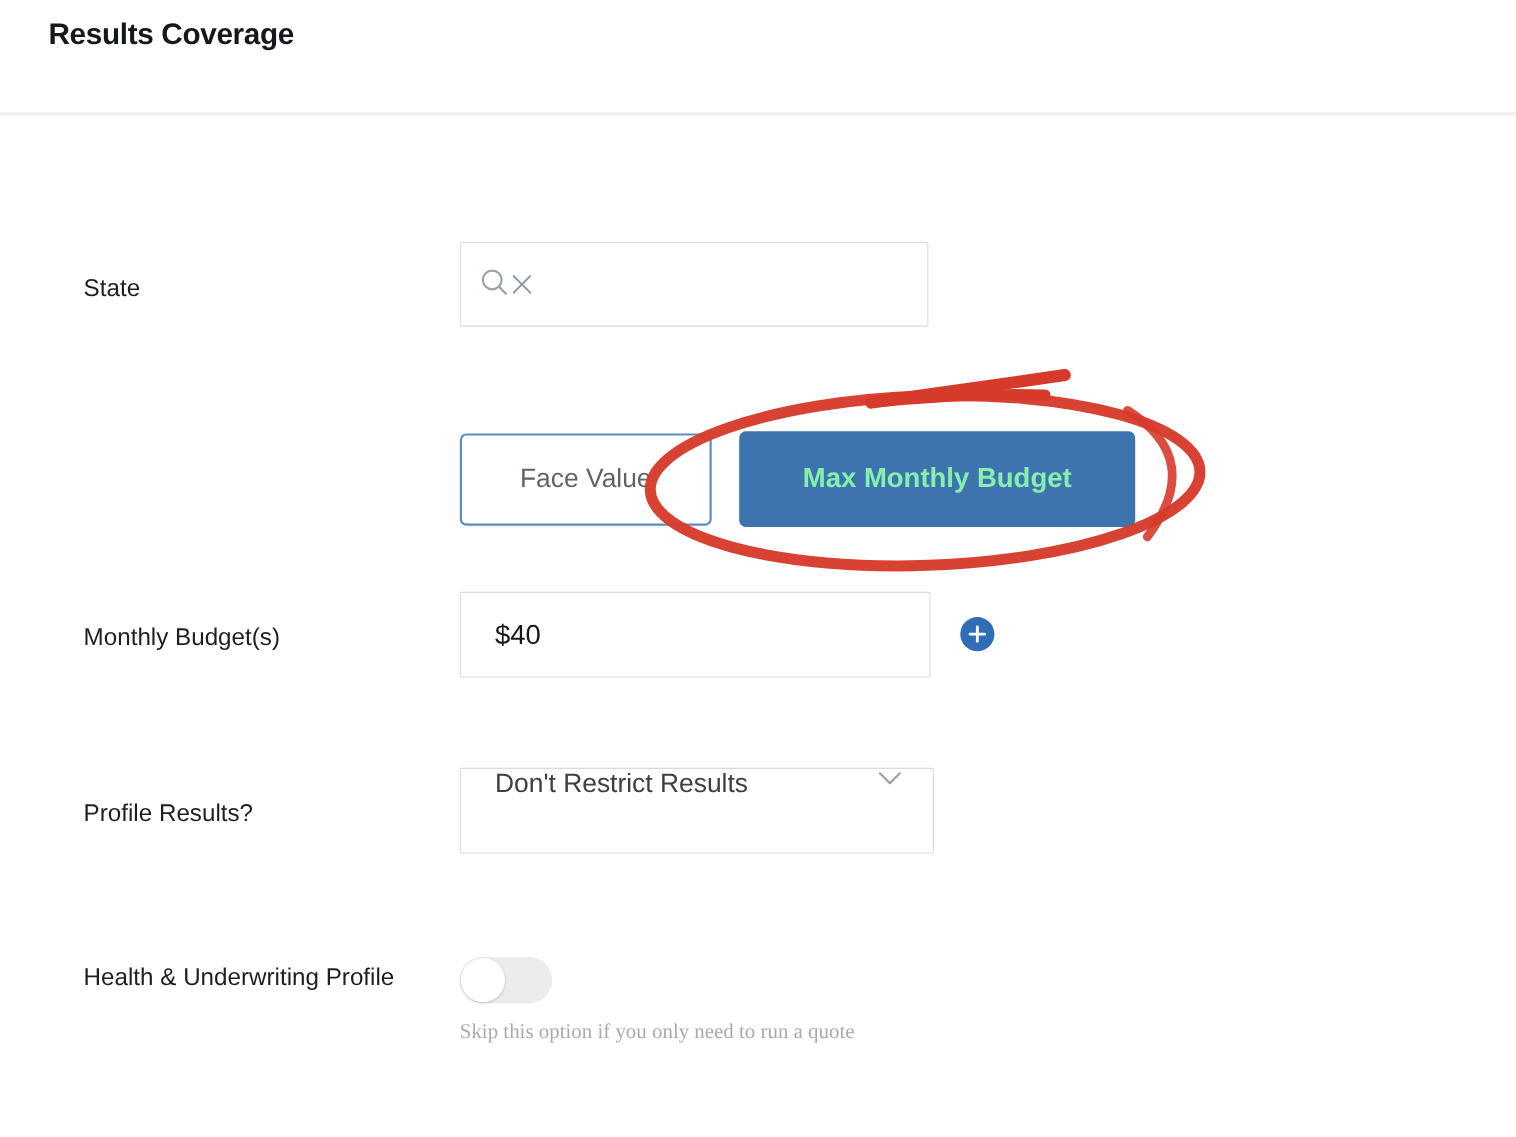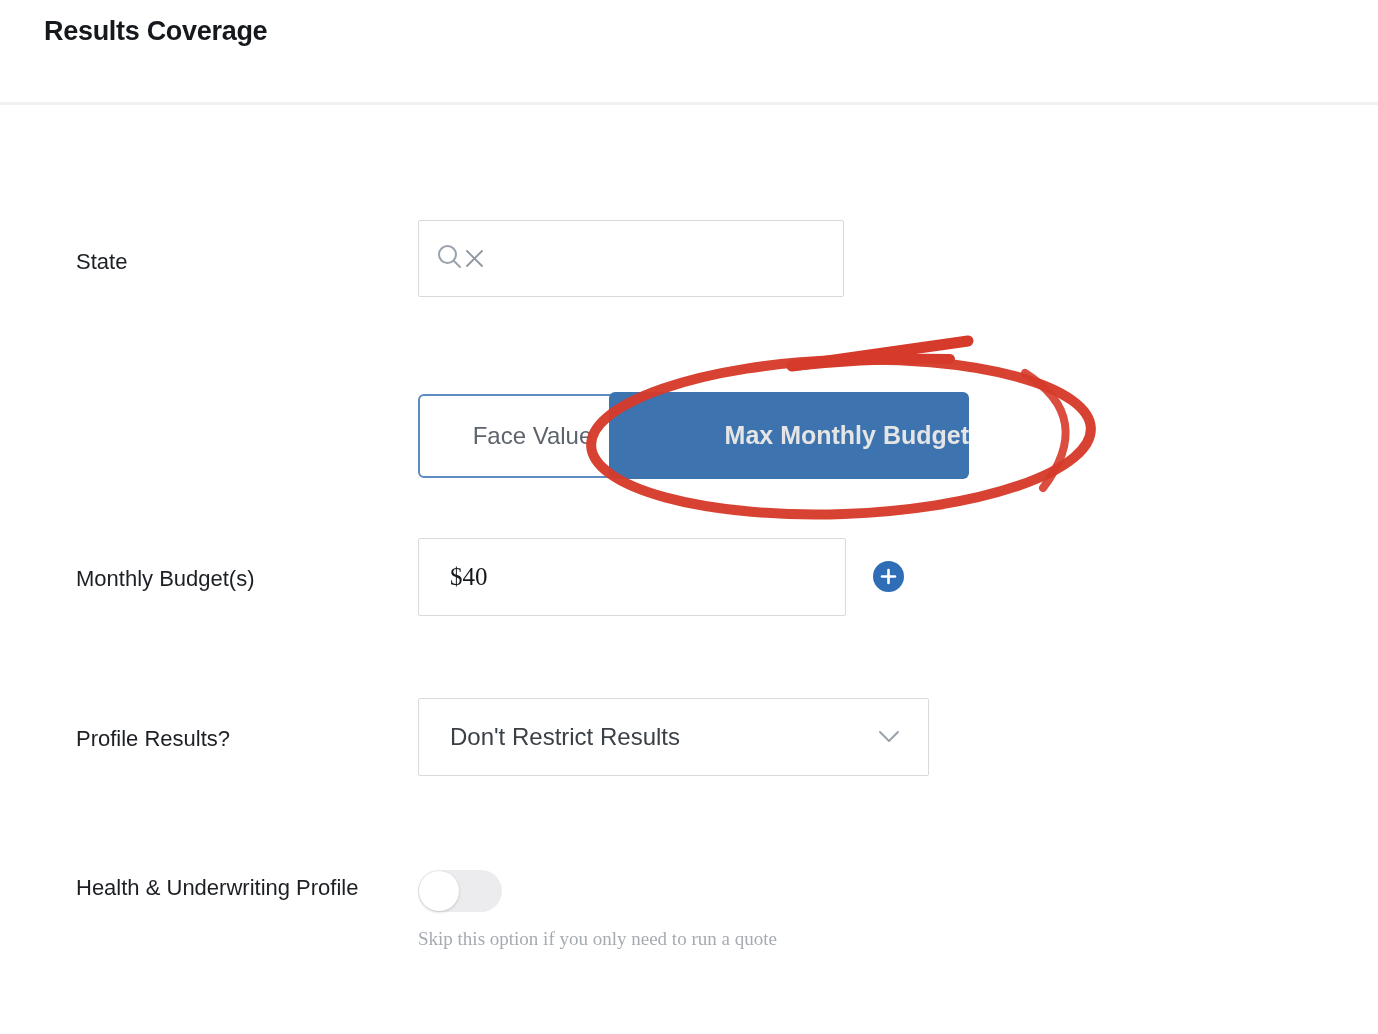--- a/index.html
+++ b/index.html
@@ -36,42 +36,42 @@
   }
   .search-box .clear{margin-right:20px;flex:0 0 auto;cursor:pointer;display:flex;}
   
   .seg-face{
     position:absolute;left:418px;top:394px;width:229px;height:84px;
     background:#fff;border:2px solid #5d8cc0;border-radius:6px;
     display:flex;align-items:center;justify-content:center;
     font-size:24px;color:#5d646c;box-sizing:border-box;cursor:pointer;
   }
   .seg-max{
-    position:absolute;left:609px;top:392px;width:360px;height:87px;
+    position:absolute;left:672px;top:392px;width:360px;height:87px;
     background:#3d73af;border-radius:6px;
-    display:flex;align-items:center;justify-content:flex-end;
-    font-size:25px;font-weight:600;color:#e5e5e5;cursor:pointer;
+    display:flex;align-items:center;justify-content:center;
+    font-size:25px;font-weight:600;color:#86efac;cursor:pointer;
   }
   
   .box-input{
     position:absolute;left:418px;width:428px;height:78px;
     border:1px solid #d8dadd;border-radius:2px;background:#fff;
-    box-sizing:border-box;font-family:Liberation Serif, serif;
+    box-sizing:border-box;font-family:Liberation Sans, sans-serif;
     font-size:25px;color:#15181c;padding:0 0 0 31px;outline:none;
   }
   .input-budget{top:538px;}
   .plus-btn{
     position:absolute;left:873px;top:561px;width:31px;height:31px;border-radius:50%;
     background:#2f6db6;display:flex;align-items:center;justify-content:center;cursor:pointer;
   }
   
   .select-box{
-    position:absolute;left:418px;top:698px;width:511px;height:78px;
+    position:absolute;left:418px;top:698px;width:431px;height:78px;
     border:1px solid #d8dadd;border-radius:2px;background:#fff;
-    display:flex;align-items:center;box-sizing:border-box;cursor:pointer;
+    display:flex;align-items:flex-start;box-sizing:border-box;cursor:pointer;
   }
   .select-box .sel-value{margin-left:31px;font-size:24px;color:#3b4046;flex:1;}
   .select-box .chev{margin-right:26px;display:flex;}
   
   .toggle{
     position:absolute;left:418px;top:870px;width:84px;height:42px;border-radius:21px;
     background:#ececee;cursor:pointer;
   }
   .toggle .knob{
     position:absolute;left:1px;top:1px;width:40px;height:40px;border-radius:50%;

